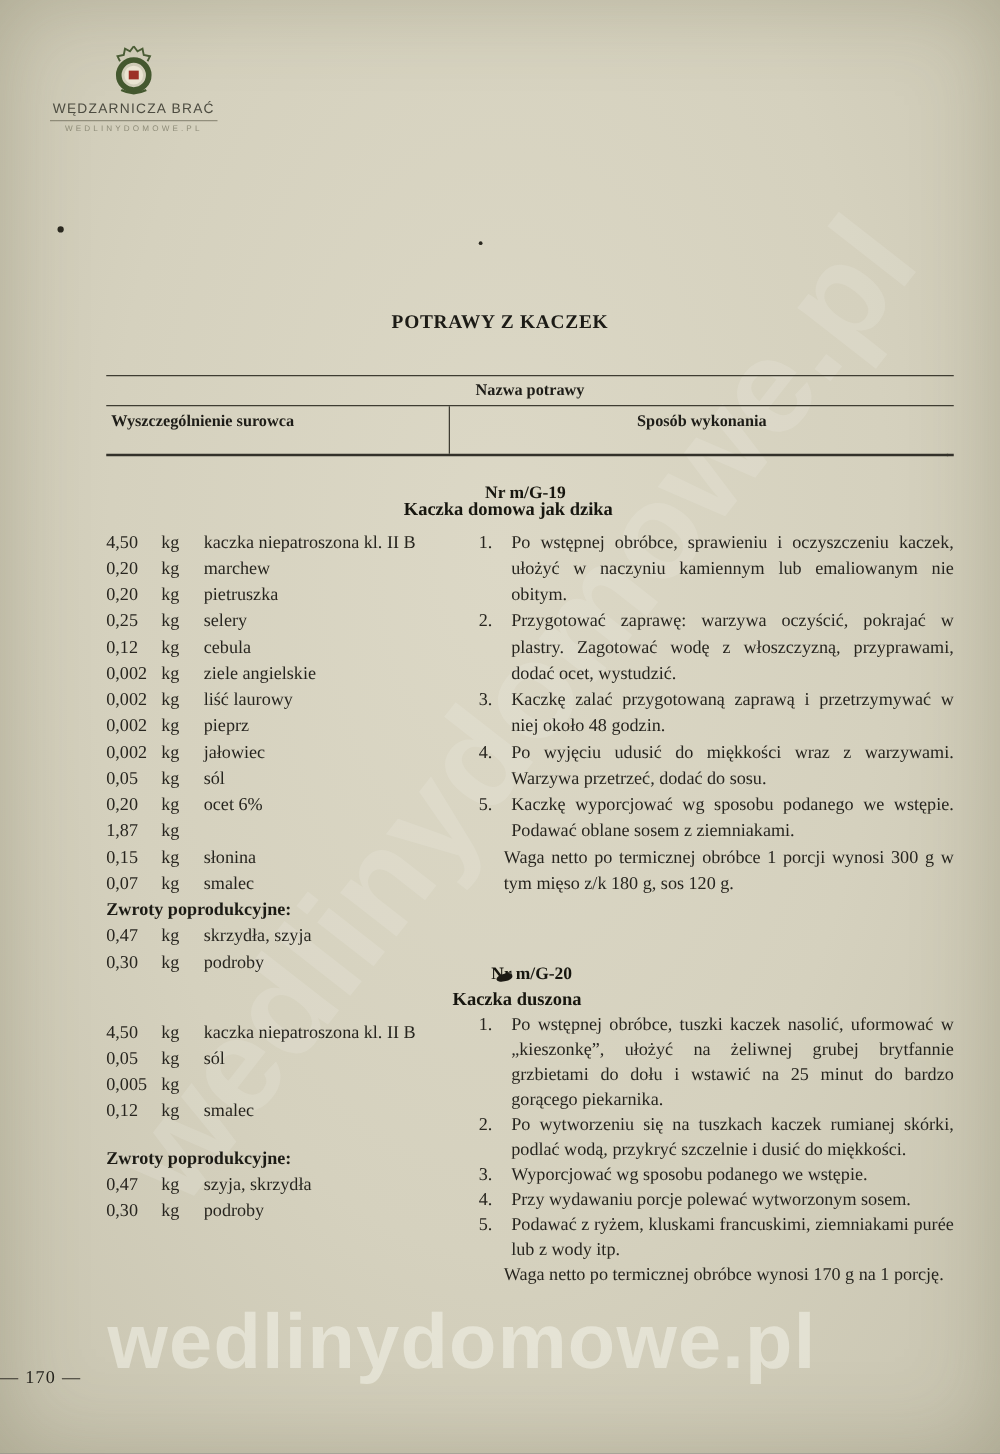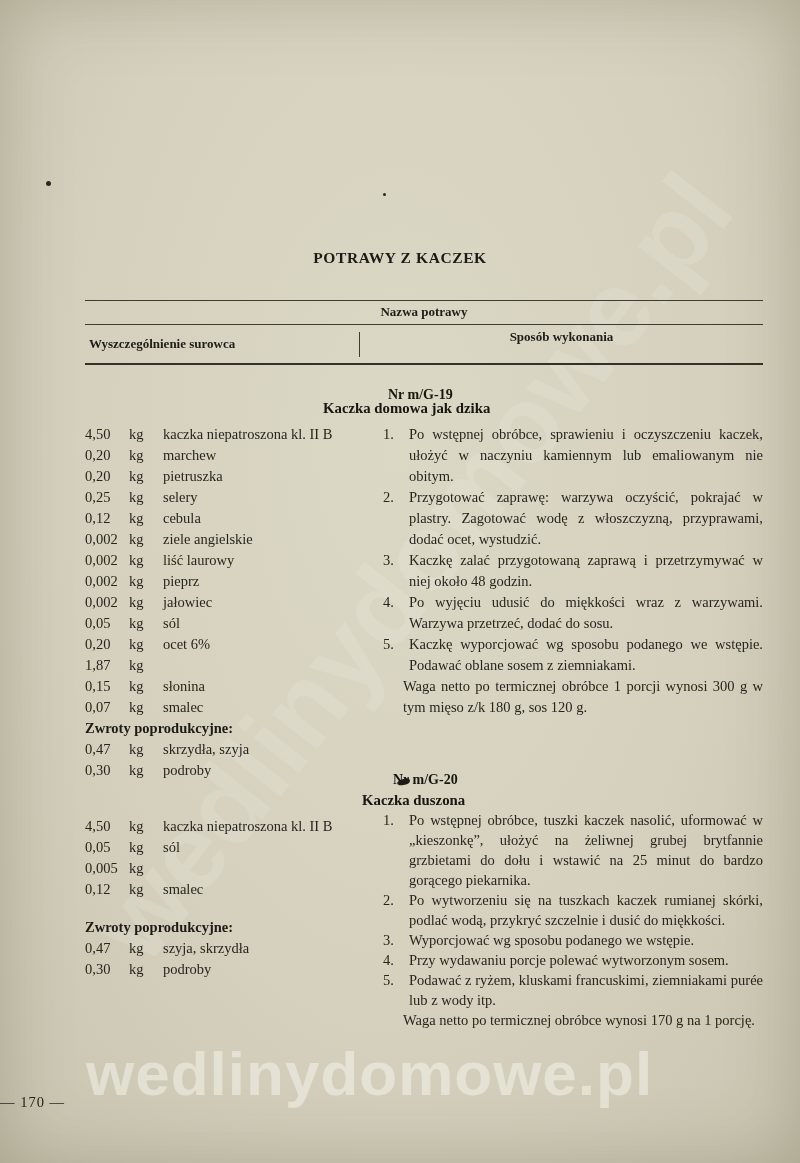--- a/index.html
+++ b/index.html
@@ -14,21 +14,21 @@
   
   .logo { position:absolute; top:36px; left:40px; width:134px; text-align:center; }
   .emblem { display:block; margin:0 auto 3px; width:36px; height:42px; }
   .logo-title { font-family:"Liberation Sans", sans-serif; font-size:11px; letter-spacing:1px; color:#4d4c41; padding-bottom:3px; border-bottom:1px solid rgba(80,78,60,0.5); }
   .logo-sub { font-family:"Liberation Sans", sans-serif; font-size:6.5px; letter-spacing:2.5px; color:#8e8c78; margin-top:3px; }
   
   .doc-title { position:absolute; top:249px; left:0; width:100%; text-align:center; font-weight:bold; font-size:15.5px; letter-spacing:0.6px; color:#1c1b16; }
   
   .tablehead { position:absolute; top:300px; left:85px; width:678px; }
   .th-top { border-top:1.5px solid #3e3c32; text-align:center; font-weight:bold; font-size:13px; padding:3px 0 4px; color:#1e1d18; }
-  .th-cols { display:flex; border-top:1px solid #3e3c32; border-bottom:2px solid #33312a;align-items:center; }
+  .th-cols { display:flex; border-top:1px solid #3e3c32; border-bottom:2px solid #33312a; }
   .th-left { width:270px; text-align:left; padding:4px 0 5px 4px; font-weight:bold; font-size:13px; border-right:1.5px solid #3e3c32; color:#1e1d18; }
   .th-right { flex:1; text-align:center; padding:4px 0 18px; font-weight:bold; font-size:13px; color:#1e1d18; }
   
   .rnum { position:absolute; font-weight:bold; font-size:14px; color:#17160f;margin-top:16px; }
   .rname { position:absolute; font-weight:bold; font-size:14.8px; color:#17160f; }
   .r1-num { top:371px; left:388px; }
   .r1-name { top:400px; left:323px; }
   .r2-num { top:756px; left:393px; }
   .r2-name { top:792px; left:362px; }
   .ink-blot { position:absolute; top:779px; left:397px; width:13px; height:6px; background:#1c1a14; border-radius:60% 40% 50% 50%; transform:rotate(-12deg); }
@@ -67,20 +67,34 @@
   .speck.s2 { top:193px; left:383px; width:3px; height:3px; }
   .speck.s3 { top:363px; left:757px; width:2px; height:2px; }
 </style>
 </head>
 <body>
 
 <div class="page">
 
   <div class="wm-diag">wedlinydomowe.pl</div>
 
+  <div class="logo">
+    <span class="emblem">
+      <svg width="36" height="42" viewBox="0 0 36 42">
+        <path d="M18 1 l3 4 4-2 1 5 5 1 -2 4" fill="none" stroke="#4a5c35" stroke-width="1.5"></path>
+        <path d="M18 1 l-3 4 -4-2 -1 5 -5 1 2 4" fill="none" stroke="#4a5c35" stroke-width="1.5"></path>
+        <circle cx="18" cy="24" r="12" fill="none" stroke="#44582f" stroke-width="4.5"></circle>
+        <circle cx="18" cy="24" r="7.5" fill="#e9e4d2"></circle>
+        <rect x="14" y="20.5" width="8" height="7" fill="#9c2f26"></rect>
+        <path d="M8 36 q10 5 20 0" fill="none" stroke="#44582f" stroke-width="2"></path>
+      </svg>
+    </span>
+    <div class="logo-title">WĘDZARNICZA BRAĆ</div>
+    <div class="logo-sub">WEDLINYDOMOWE.PL</div>
+  </div>
 
   <div class="speck s1"></div>
   <div class="speck s2"></div>
   <div class="speck s3"></div>
 
   <div class="doc-title">POTRAWY Z KACZEK</div>
 
   <div class="tablehead">
     <div class="th-top">Nazwa potrawy</div>
     <div class="th-cols">

